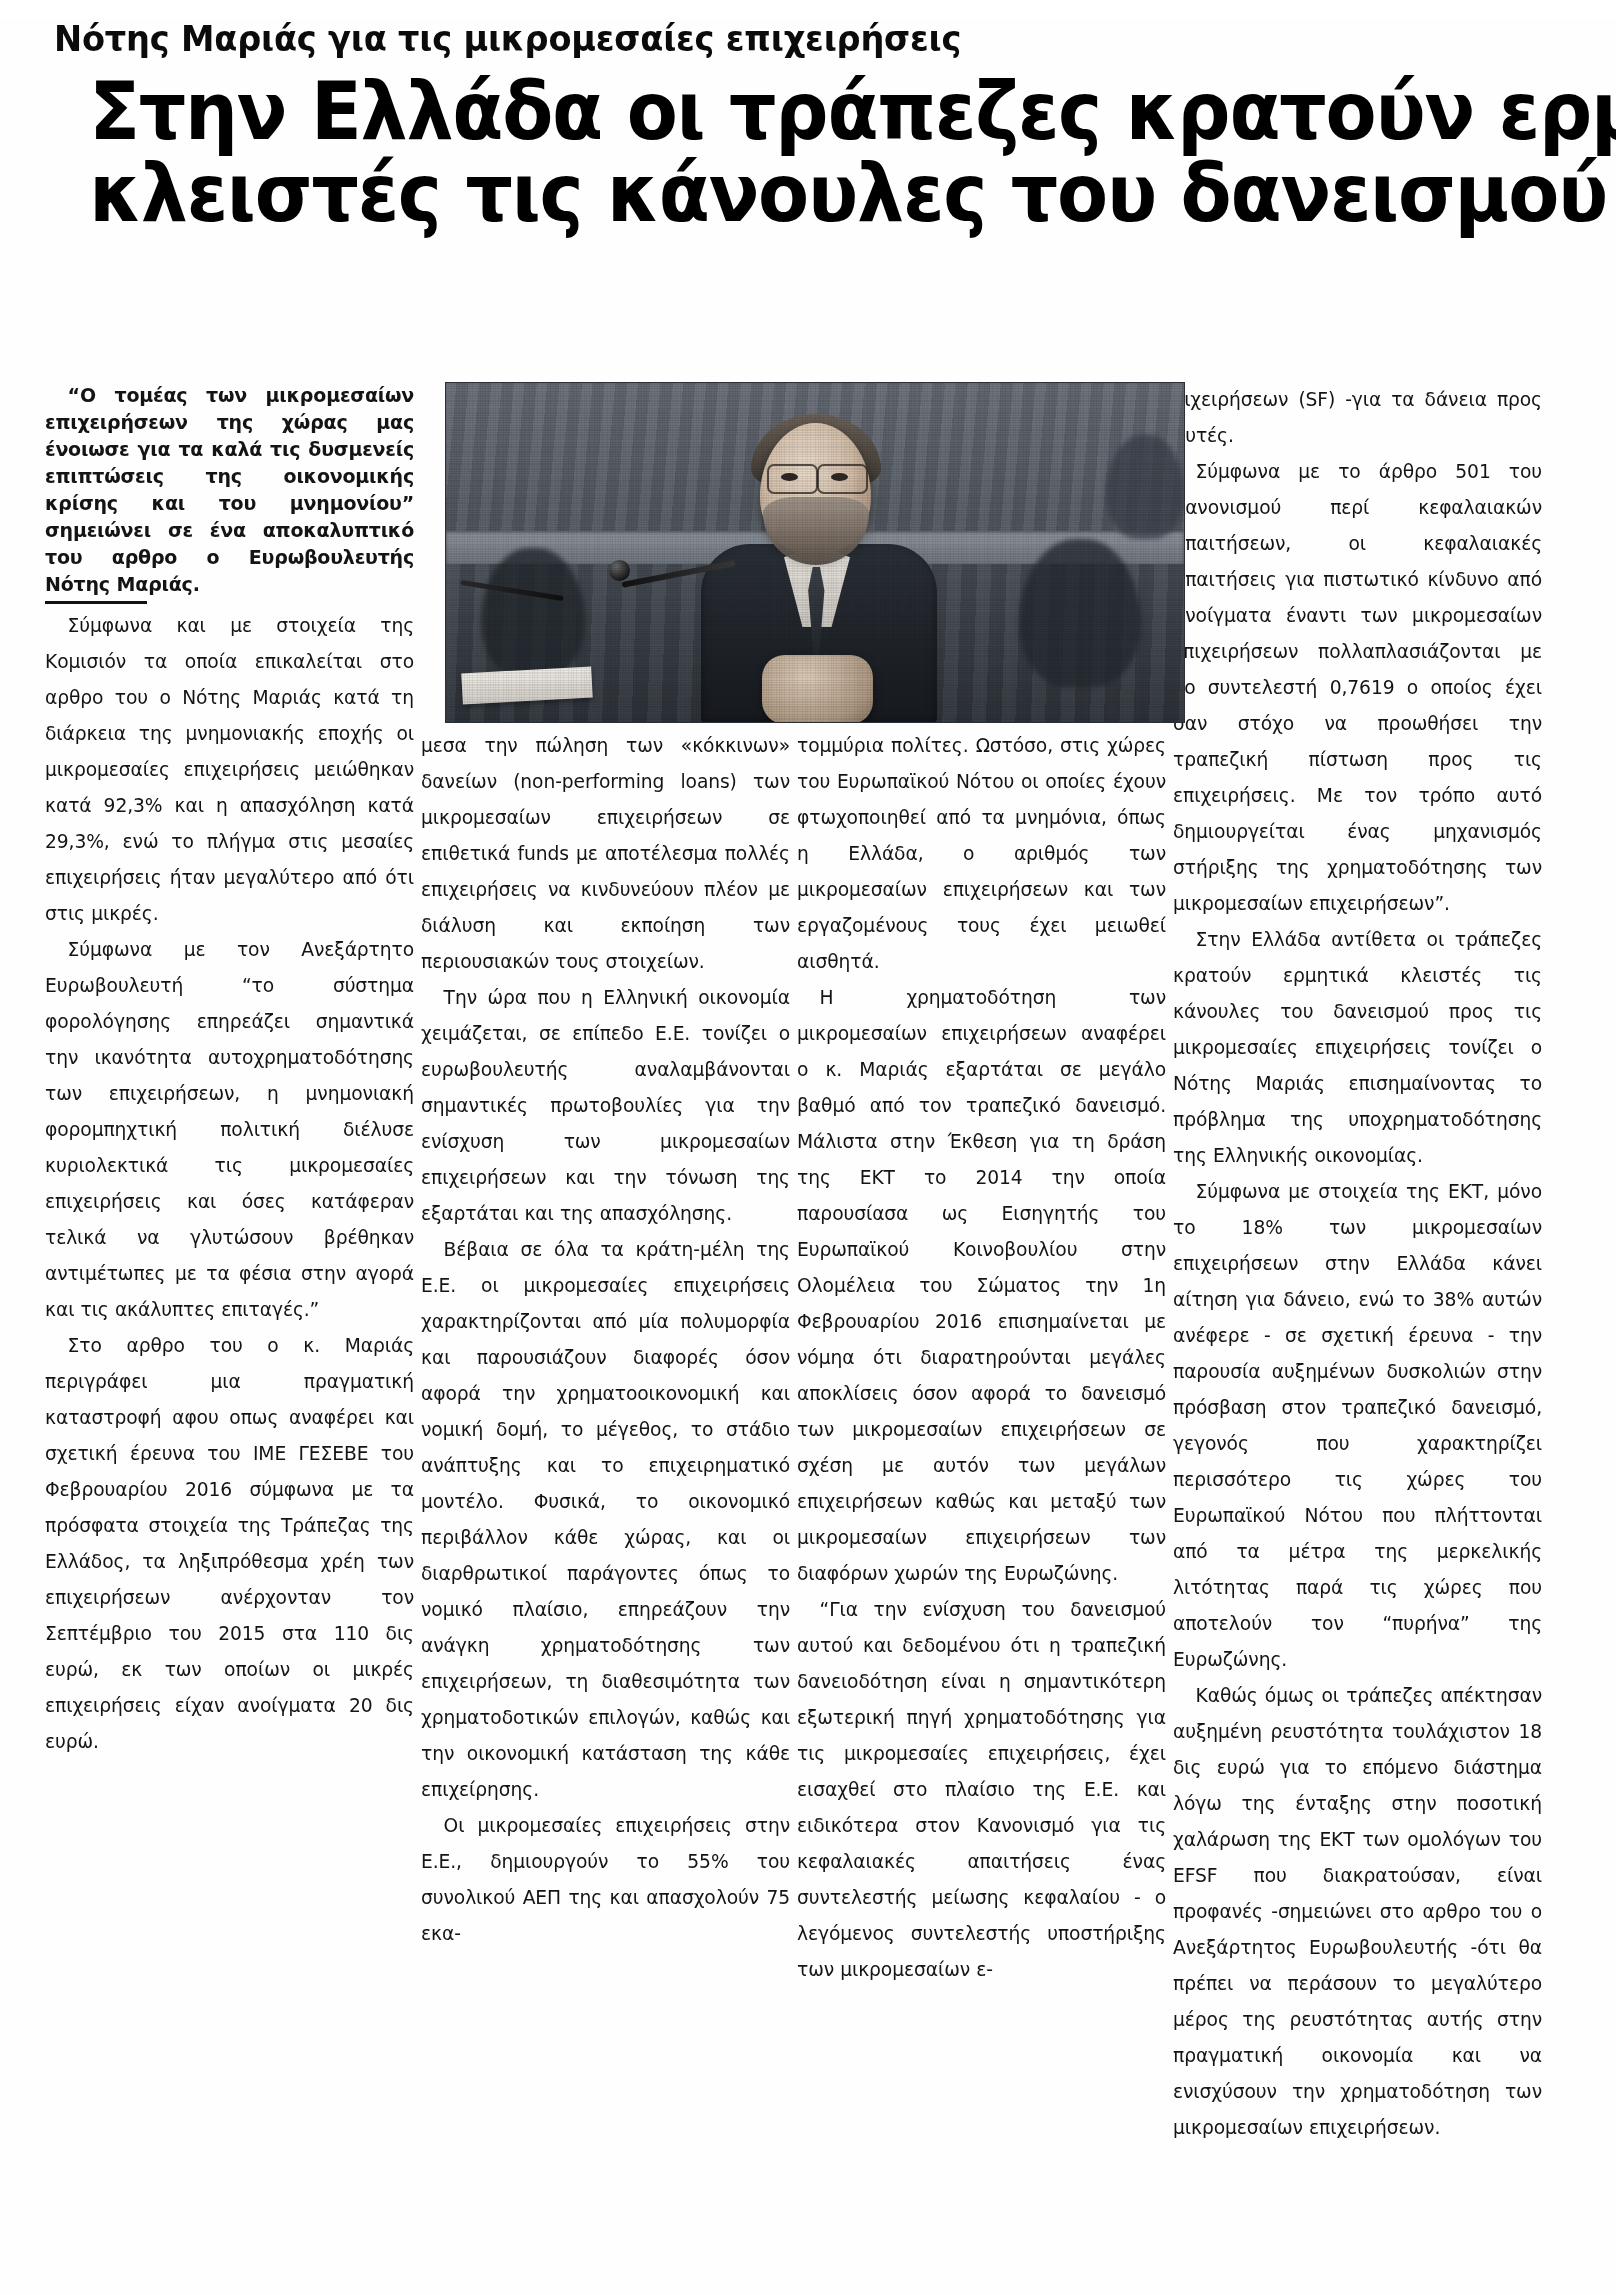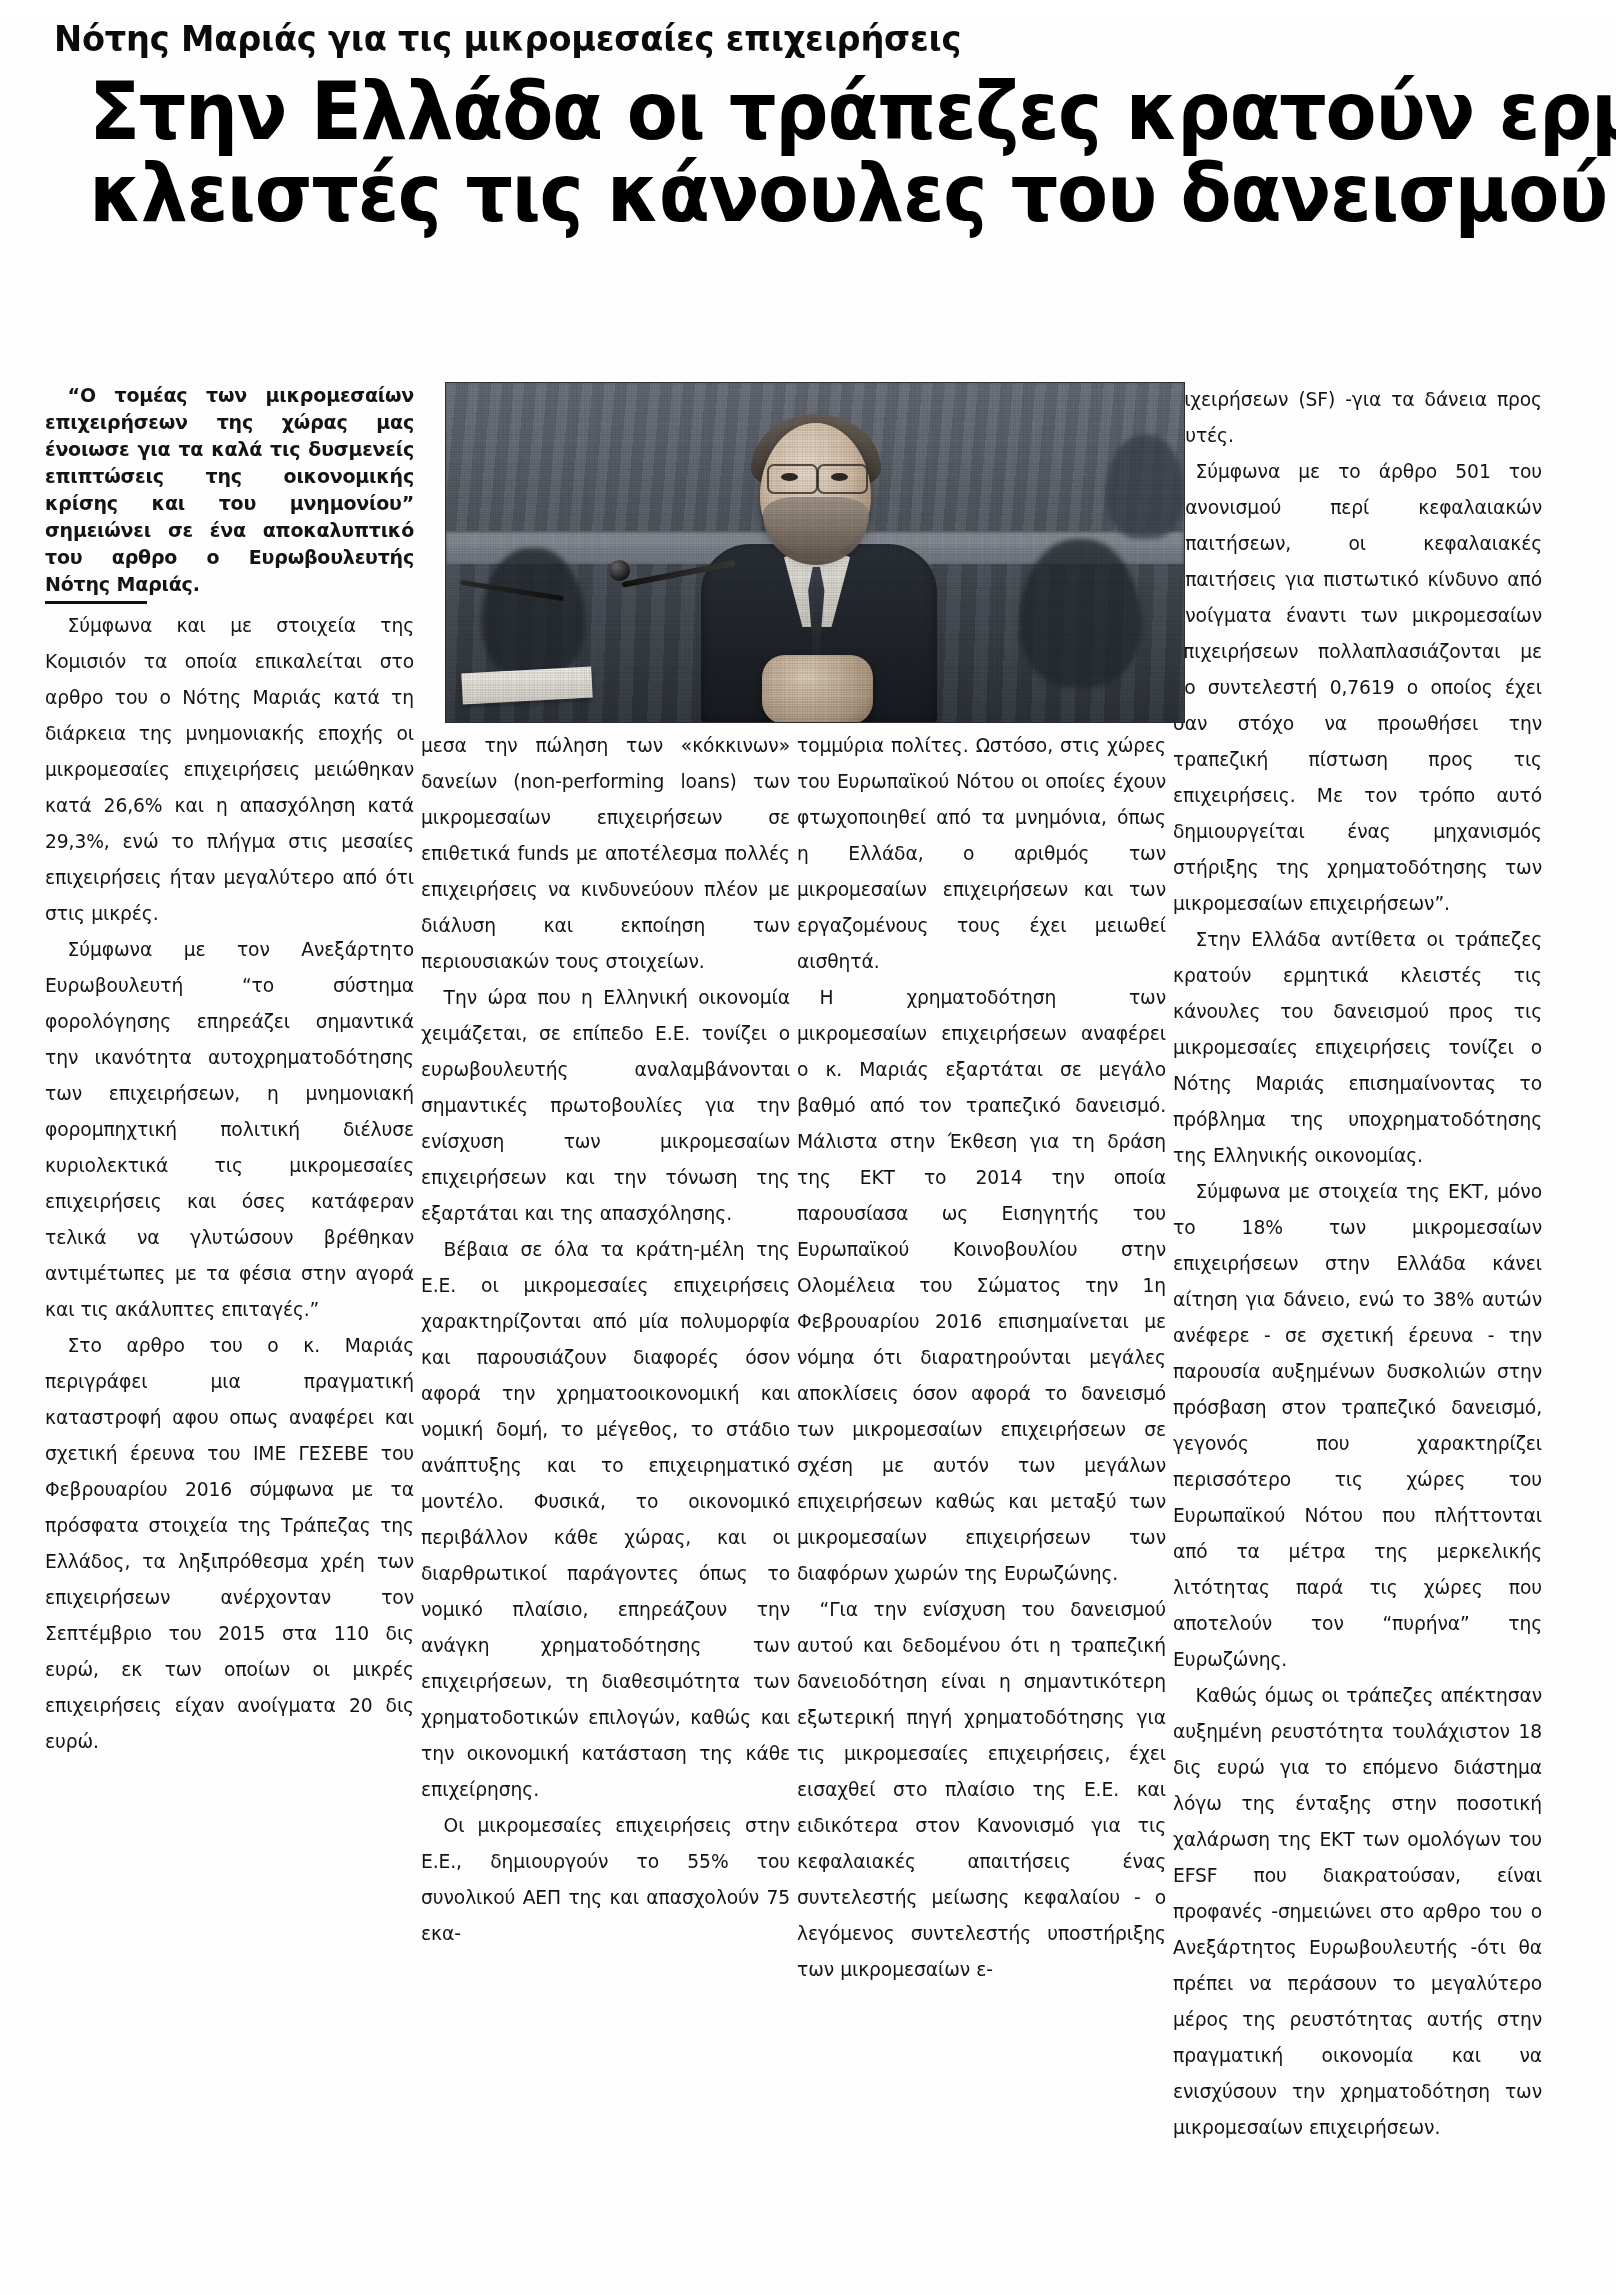--- a/index.html
+++ b/index.html
@@ -308,21 +308,21 @@
 
       <div class="ph-grain"></div>
     </div>
   </div>
 
   <div class="columns">
 
     <div class="col">
       <p class="lead indent">“Ο τομέας των μικρομεσαίων επιχειρήσεων της χώρας μας ένοιωσε για τα καλά τις δυσμενείς επιπτώσεις της οικονομικής κρίσης και του μνημονίου” σημειώνει σε ένα αποκαλυπτικό του αρθρο ο Ευρωβουλευτής Νότης Μαριάς.</p>
       <div class="lead-rule"></div>
-      <p class="indent">Σύμφωνα και με στοιχεία της Κομισιόν τα οποία επικαλείται στο αρθρο του ο Νότης Μαριάς κατά τη διάρκεια της μνημονιακής εποχής οι μικρομεσαίες επιχειρήσεις μειώθηκαν κατά 26,6% και η απασχόληση κατά 29,3%, ενώ το πλήγμα στις μεσαίες επιχειρήσεις ήταν μεγαλύτερο από ότι στις μικρές.</p>
+      <p class="indent">Σύμφωνα και με στοιχεία της Κομισιόν τα οποία επικαλείται στο αρθρο του ο Νότης Μαριάς κατά τη διάρκεια της μνημονιακής εποχής οι μικρομεσαίες επιχειρήσεις μειώθηκαν κατά 92,3% και η απασχόληση κατά 29,3%, ενώ το πλήγμα στις μεσαίες επιχειρήσεις ήταν μεγαλύτερο από ότι στις μικρές.</p>
       <p class="indent">Σύμφωνα με τον Ανεξάρτητο Ευρωβουλευτή “το σύστημα φορολόγησης επηρεάζει σημαντικά την ικανότητα αυτοχρηματοδότησης των επιχειρήσεων, η μνημονιακή φορομπηχτική πολιτική διέλυσε κυριολεκτικά τις μικρομεσαίες επιχειρήσεις και όσες κατάφεραν τελικά να γλυτώσουν βρέθηκαν αντιμέτωπες με τα φέσια στην αγορά και τις ακάλυπτες επιταγές.”</p>
       <p class="indent">Στο αρθρο του ο κ. Μαριάς περιγράφει μια πραγματική καταστροφή αφου οπως αναφέρει και σχετική έρευνα του ΙΜΕ ΓΕΣΕΒΕ του Φεβρουαρίου 2016 σύμφωνα με τα πρόσφατα στοιχεία της Τράπεζας της Ελλάδος, τα ληξιπρόθεσμα χρέη των επιχειρήσεων ανέρχονταν τον Σεπτέμβριο του 2015 στα 110 δις ευρώ, εκ των οποίων οι μικρές επιχειρήσεις είχαν ανοίγματα 20 δις ευρώ.</p>
     </div>
 
     <div class="col has-photo">
       <div class="photo-spacer"></div>
       <p>μεσα την πώληση των «κόκκινων» δανείων (non-performing loans) των μικρομεσαίων επιχειρήσεων σε επιθετικά funds με αποτέλεσμα πολλές επιχειρήσεις να κινδυνεύουν πλέον με διάλυση και εκποίηση των περιουσιακών τους στοιχείων.</p>
       <p class="indent">Την ώρα που η Ελληνική οικονομία χειμάζεται, σε επίπεδο Ε.Ε. τονίζει ο ευρωβουλευτής αναλαμβάνονται σημαντικές πρωτοβουλίες για την ενίσχυση των μικρομεσαίων επιχειρήσεων και την τόνωση της εξαρτάται και της απασχόλησης.</p>
       <p class="indent">Βέβαια σε όλα τα κράτη-μέλη της Ε.Ε. οι μικρομεσαίες επιχειρήσεις χαρακτηρίζονται από μία πολυμορφία και παρουσιάζουν διαφορές όσον αφορά την χρηματοοικονομική και νομική δομή, το μέγεθος, το στάδιο ανάπτυξης και το επιχειρηματικό μοντέλο. Φυσικά, το οικονομικό περιβάλλον κάθε χώρας, και οι διαρθρωτικοί παράγοντες όπως το νομικό πλαίσιο, επηρεάζουν την ανάγκη χρηματοδότησης των επιχειρήσεων, τη διαθεσιμότητα των χρηματοδοτικών επιλογών, καθώς και την οικονομική κατάσταση της κάθε επιχείρησης.</p>
       <p class="indent">Οι μικρομεσαίες επιχειρήσεις στην Ε.Ε., δημιουργούν το 55% του συνολικού ΑΕΠ της και απασχολούν 75 εκα-</p>

